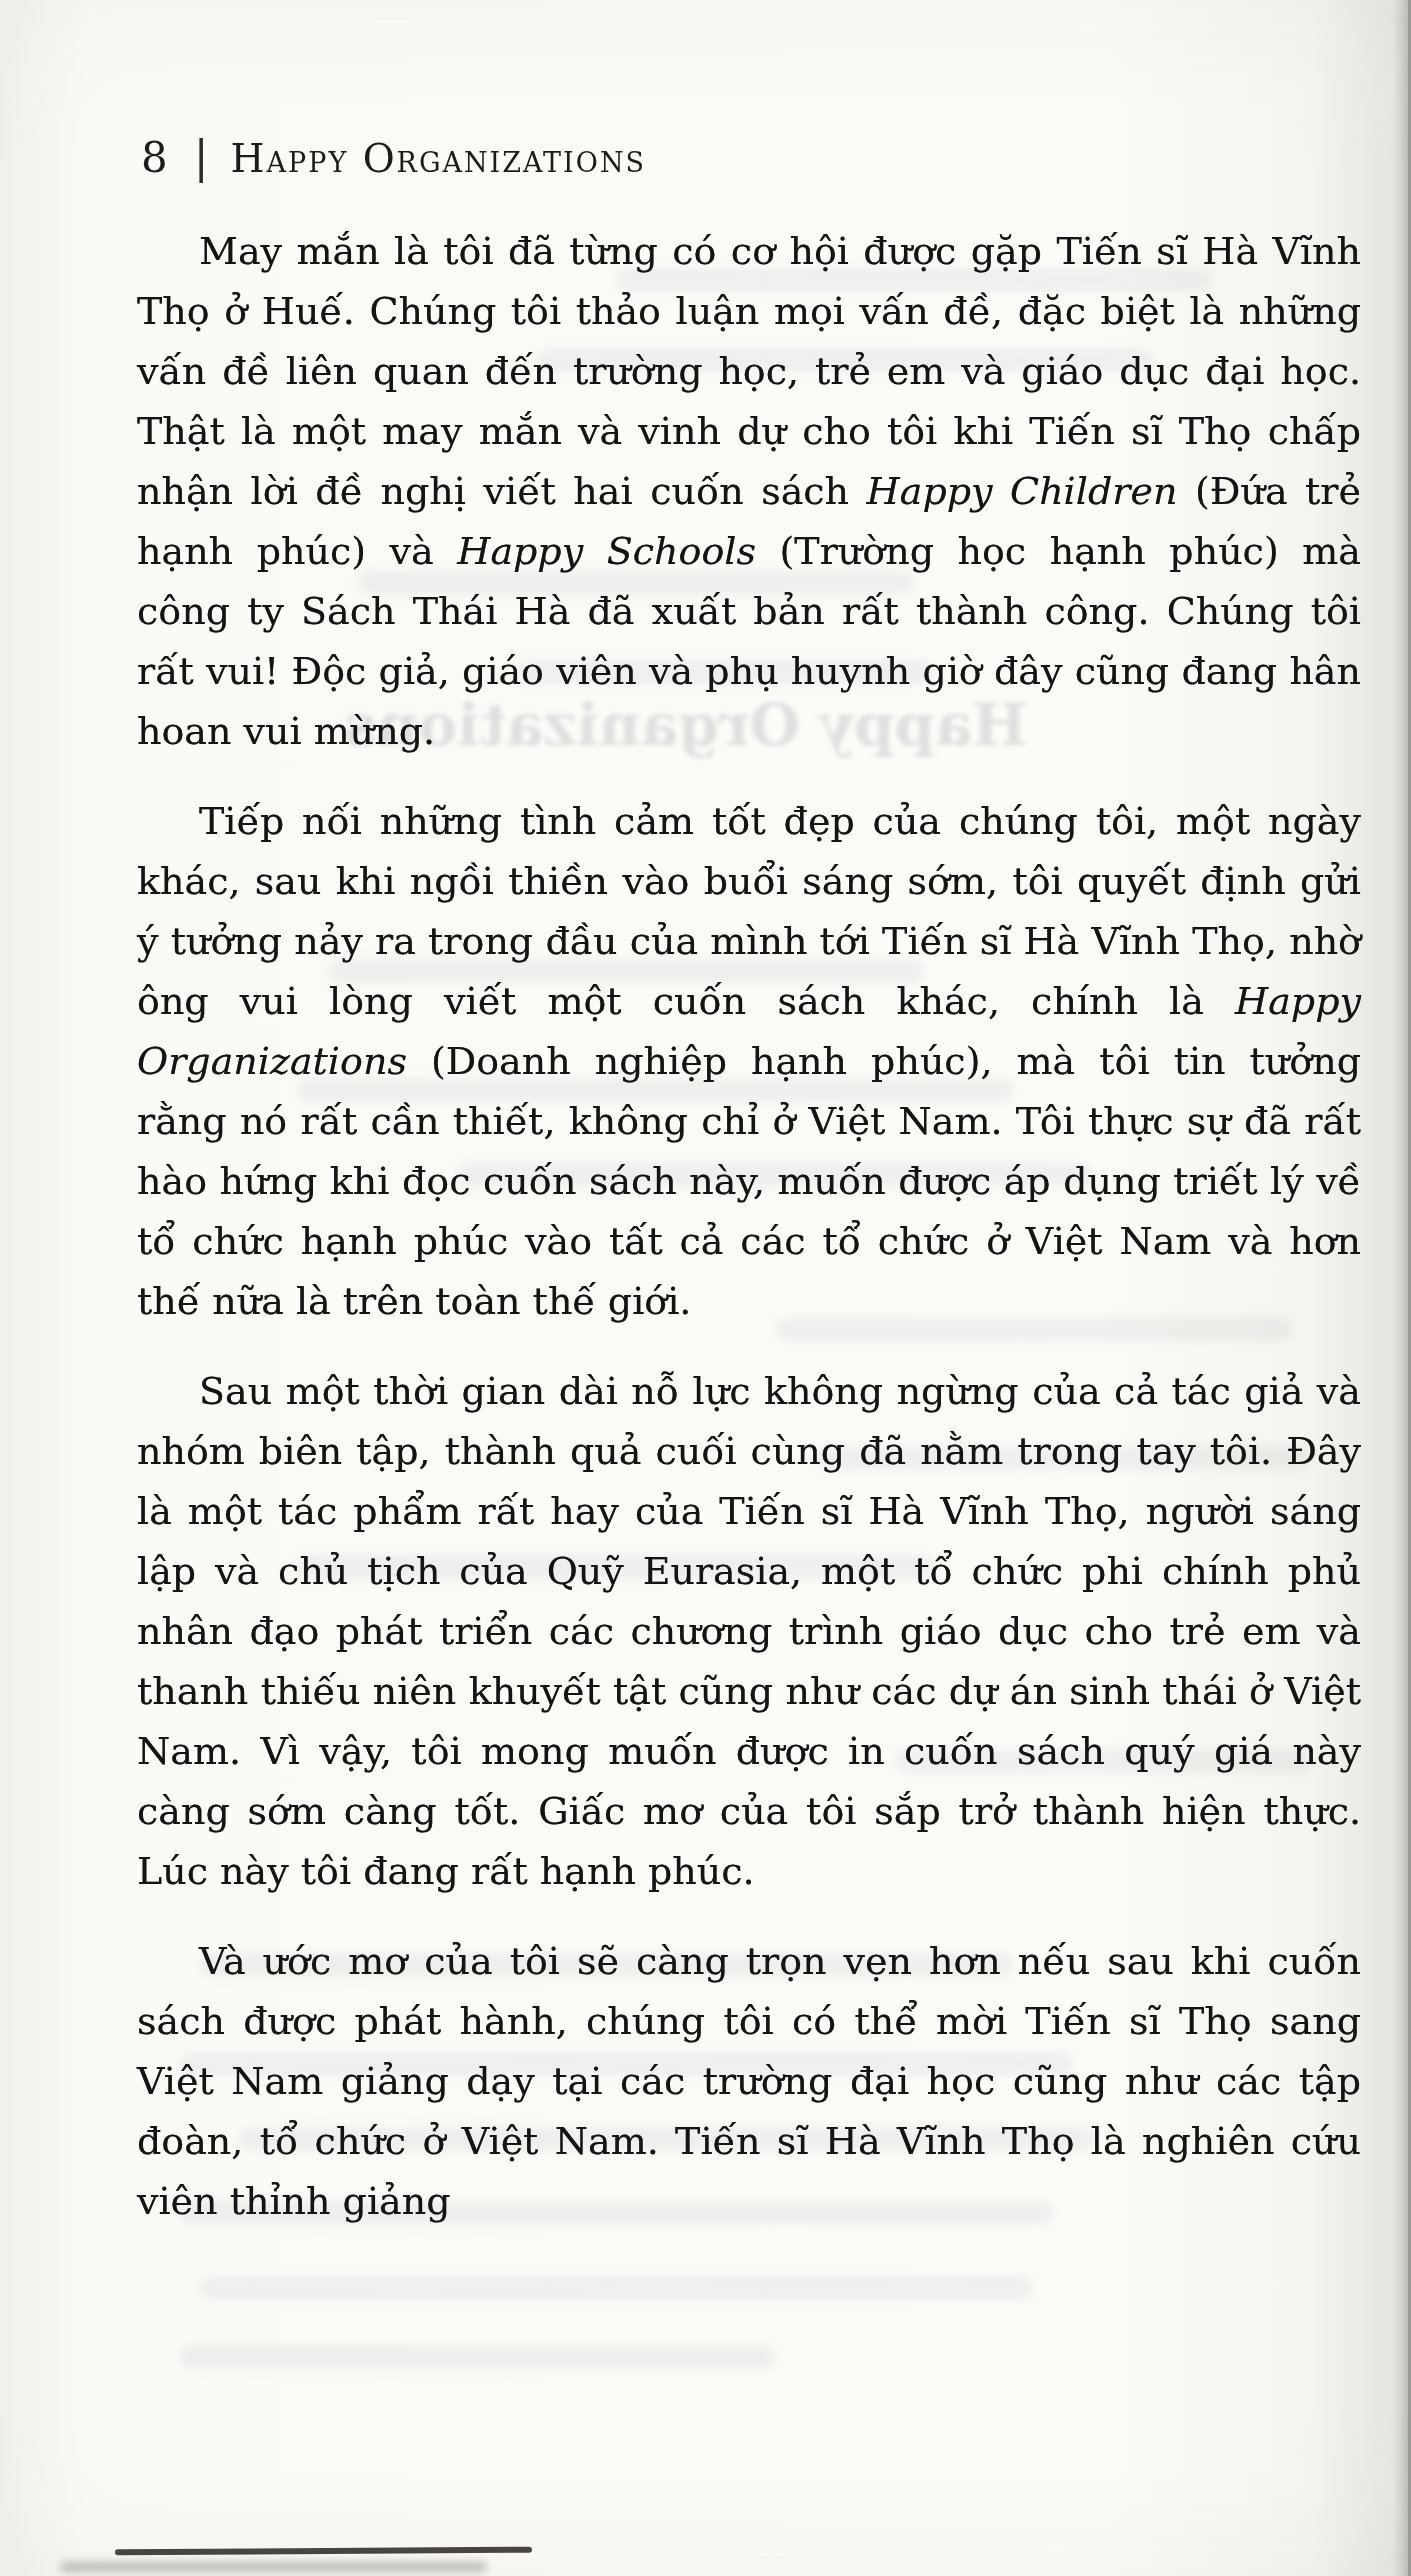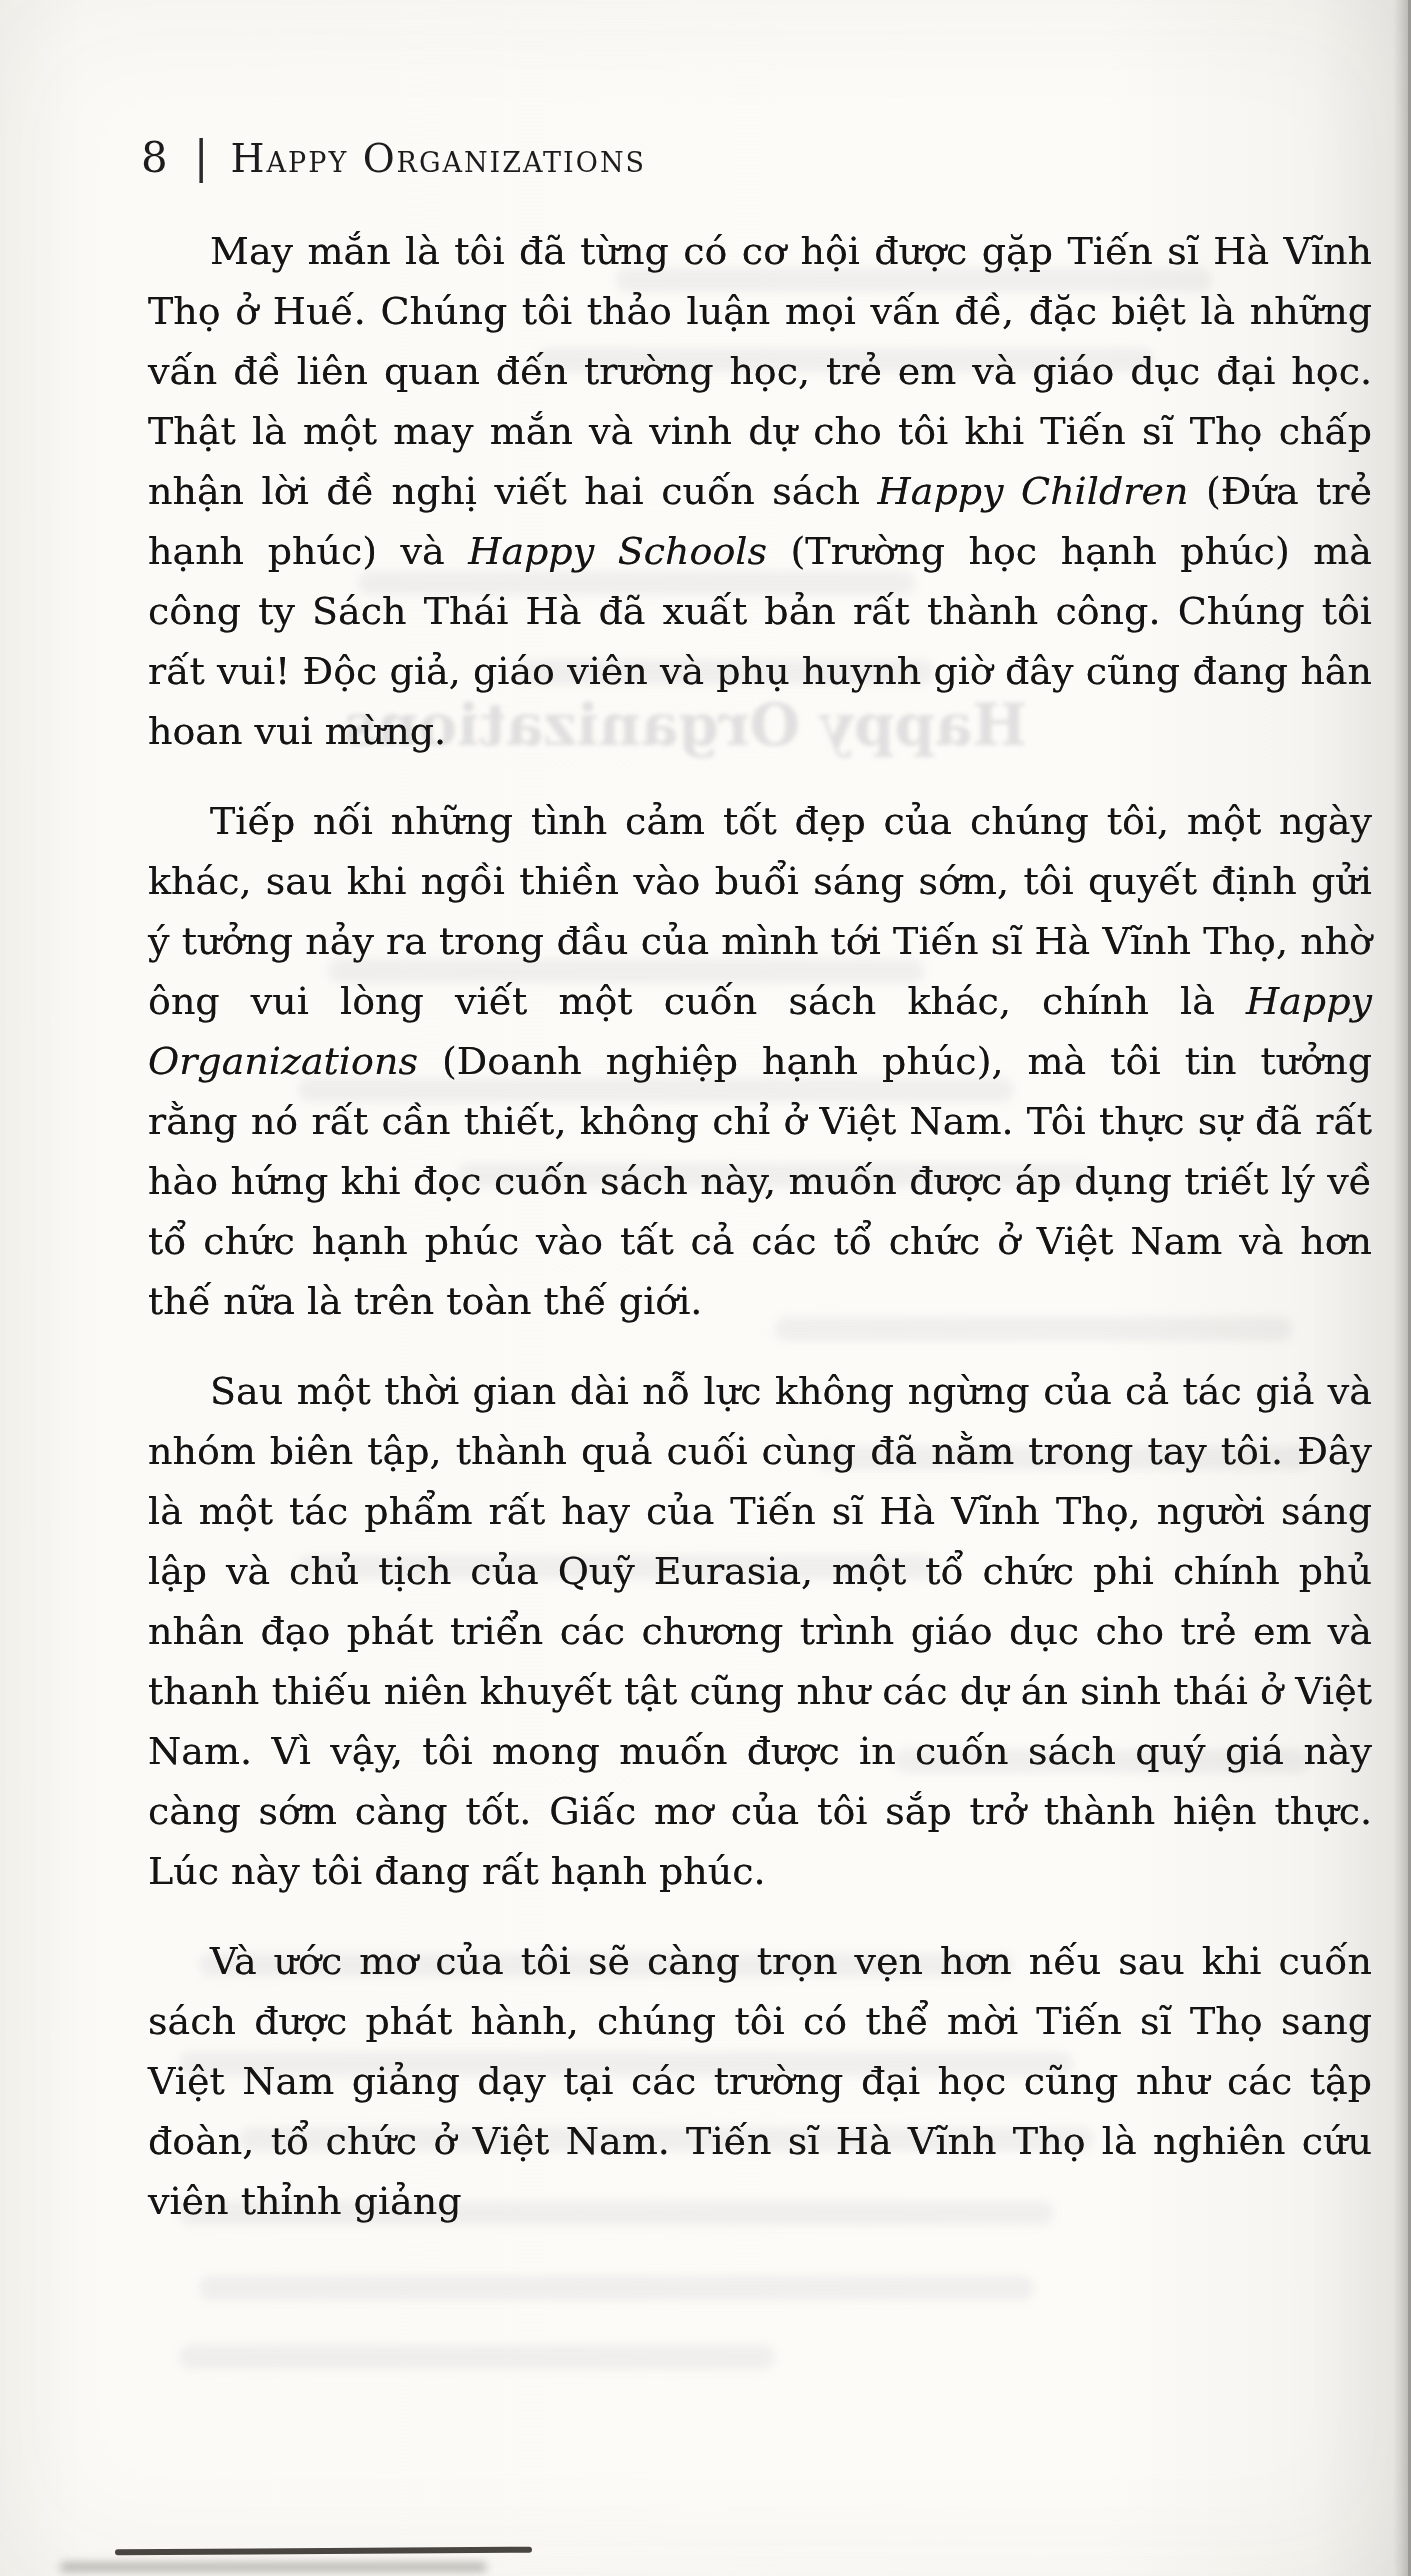--- a/index.html
+++ b/index.html
@@ -21,21 +21,21 @@
   .header {
     position: absolute; top: 131px; left: 141px;
     display: flex; align-items: baseline; color: #1c1c1c;
   }
   .page-number { font-size: 42px; }
   .header-divider { font-size: 44px; font-weight: 300; margin: 0 22px 0 26px; color: #2a2a2a; }
   .running-title { font-variant: small-caps; font-size: 39px; letter-spacing: 2px; }
 
   
   .body-text {
-    position: absolute; top: 221px; left: 148px; width: 1224px;
+    position: absolute; top: 221px; left: 137px; width: 1224px;
     font-size: 38px; line-height: 60px; text-align: justify;
     color: #141414;
     text-shadow: 0 0 0.6px rgba(20,20,20,0.65);
   }
   .body-text p { margin: 0 0 30px 0; text-indent: 62px; }
   .body-text em { font-style: italic; }
 
   
   .ghost-layer { position: absolute; inset: 0; pointer-events: none; }
   .ghost-title {

